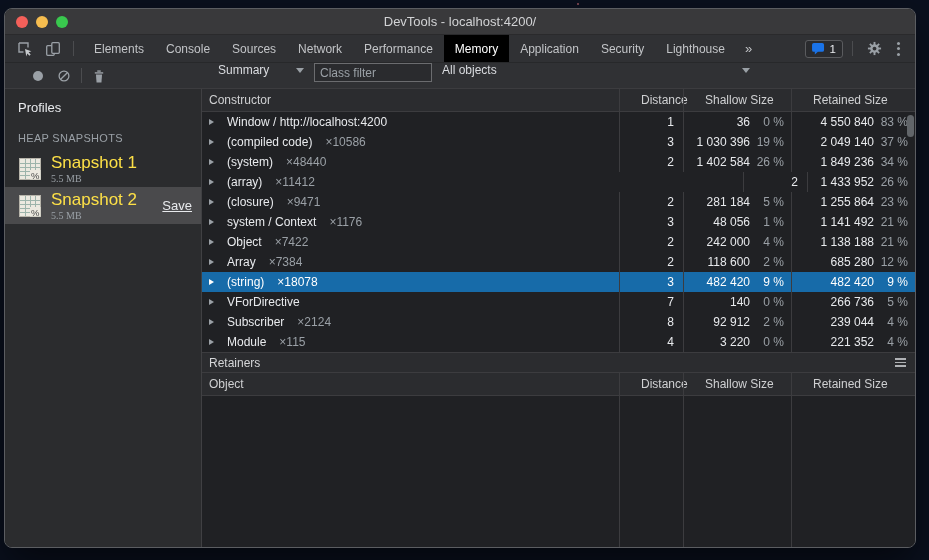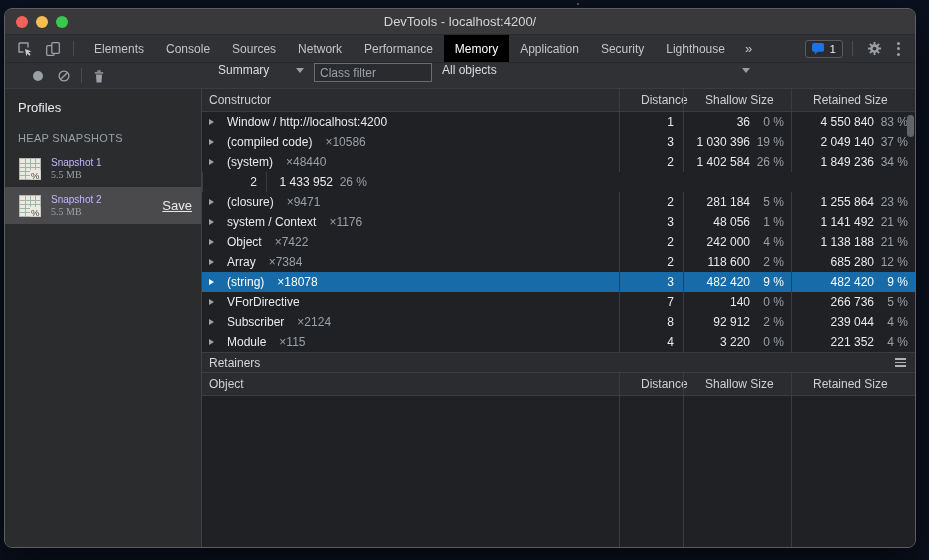--- a/index.html
+++ b/index.html
@@ -60,21 +60,21 @@
   .objects-dd{ margin-left:10px; width:312px; justify-content:space-between; padding-right:4px; }
 
   
   .content{ flex:1; display:flex; min-height:0; }
   .sidebar{ width:197px; flex:none; background:#2b2c2e; border-right:1px solid #404043; color:#e4e5e7; }
   .profiles-title{ font-size:13px; padding:11px 0 0 13px; color:#e8eaed; }
   .heap-label{ font-size:11px; color:#9aa0a6; padding:17px 0 6px 13px; letter-spacing:.3px; }
   .snapshot{ display:flex; align-items:center; gap:10px; height:37px; padding-left:14px; }
   .snapshot.selected{ background:#4a4a4c; }
   .snap-text{ display:flex; flex-direction:column; line-height:1.15; }
-  .snap-name{ font-size:10px; color:#c4b5fd; }
+  .snap-name{ font-size:17px; color:#fde047; }
   .snap-size{ font-size:10px; color:#9aa0a6;font-family:Liberation Serif, serif; }
   .snap-action{ margin-left:auto; margin-right:9px; font-size:13px; color:#e8eaed; text-decoration:underline; }
 
   .main{ flex:1; display:flex; flex-direction:column; background:#202124; min-width:0; }
 
   .grid-head{ display:flex; height:23px; flex:none; background:#2b2c2f; border-bottom:1px solid #3c3c3f; font-size:12px; color:#cfd0d2; }
   .hcell{ display:flex; align-items:center; padding-left:21px; }
   .h-cons{ flex:1; padding-left:7px; }
   .h-dist{ width:64px; border-left:1px solid #3c3c3f; }
   .h-shal{ width:108px; border-left:1px solid #3c3c3f; }
@@ -315,20 +315,25 @@
                 <div class="cell c-size">
                   <span class="num">1 402 584</span>
                   <span class="pct">26 %</span>
                 </div>
                 <div class="cell c-size c-ret">
                   <span class="num">1 849 236</span>
                   <span class="pct">34 %</span>
                 </div>
               </div>
               <div class="grow">
+                <div class="cell c-cons">
+                  <span class="tri"></span>
+                  <span class="rname">(array)</span>
+                  <span class="rcount">×11412</span>
+                </div>
                 <div class="cell c-dist">2</div>
                 <div class="cell c-size">
                   <span class="num">1 433 952</span>
                   <span class="pct">26 %</span>
                 </div>
               </div>
               <div class="grow">
                 <div class="cell c-cons">
                   <span class="tri"></span>
                   <span class="rname">(closure)</span>

